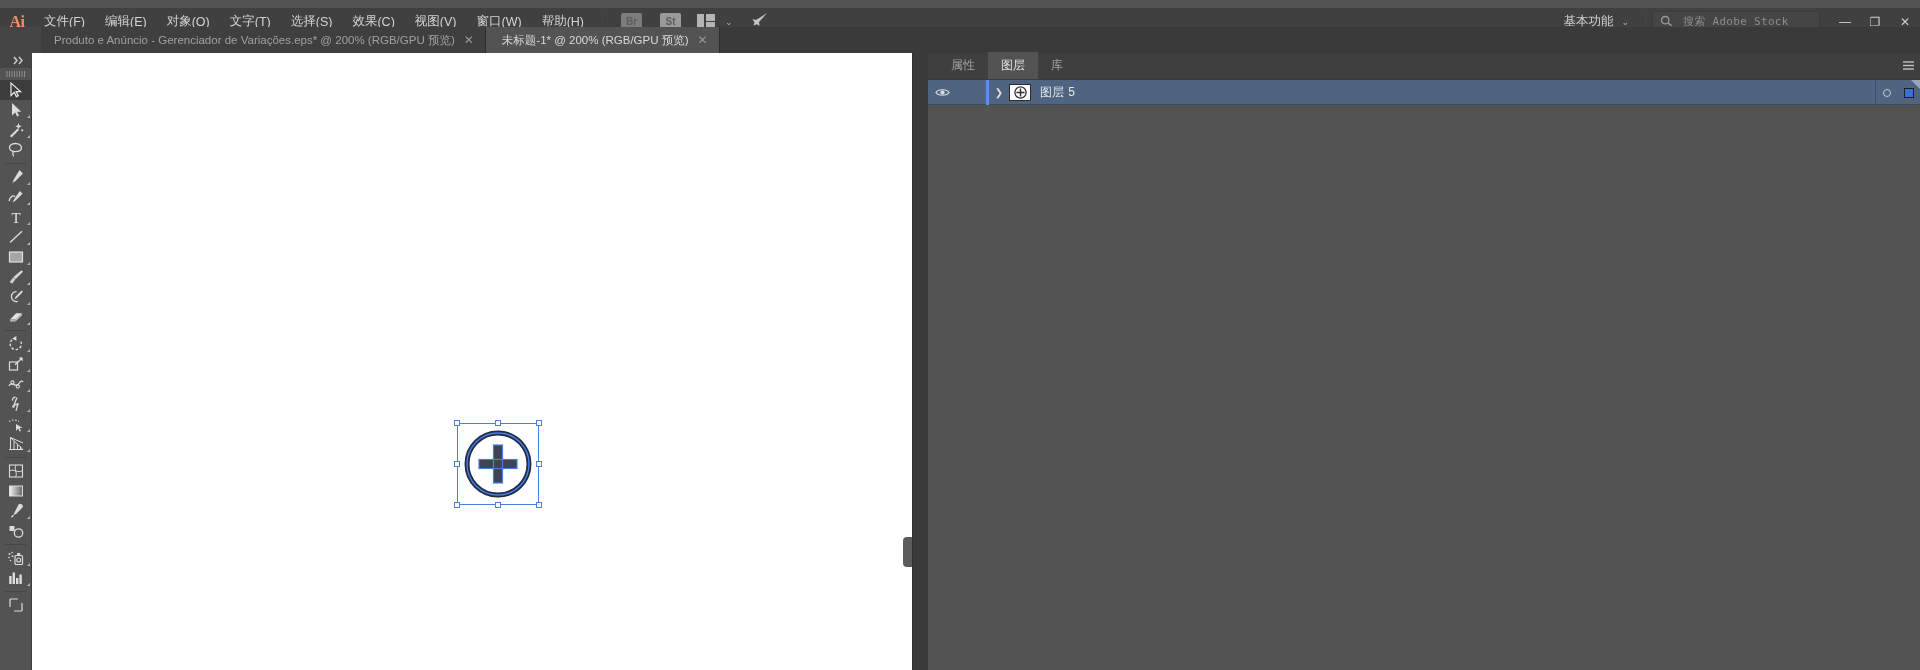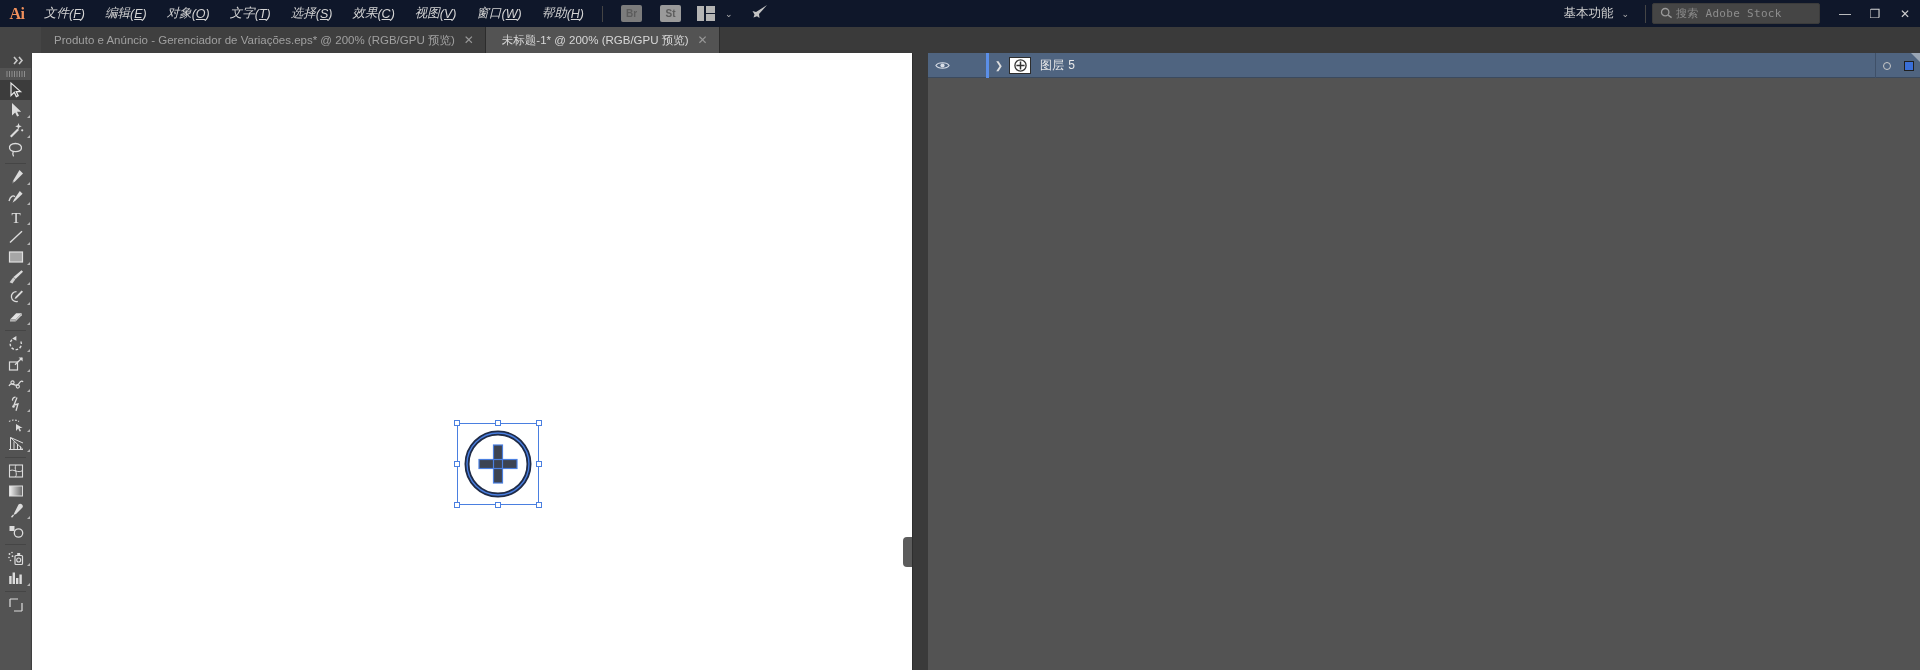--- a/index.html
+++ b/index.html
@@ -7,30 +7,30 @@
     width: 1920px; height: 670px;
     background: #535353;
     font-family: "Liberation Sans", "DejaVu Sans", sans-serif;
     overflow: hidden;
     -webkit-font-smoothing: antialiased;
   }
   .app { position: relative; width: 1920px; height: 670px; background: #535353; }
 
   
   .menubar {
-    position: absolute; left: 0; top: 0; width: 1920px; height: 27px;
-    background: #0f172a;
+    position: absolute; left: 0; top: 8px; width: 1920px; height: 27px;
+    background: #404040;
     display: flex; align-items: center;
   }
   .ai-logo {
     width: 34px; height: 27px; display: flex; align-items: center; justify-content: center;
     color: #f0905c; font-size: 16px; font-weight: bold; letter-spacing: -0.5px;
     font-family: "Liberation Serif", serif;
   }
-  .menu-items { display: flex; align-items: center; height: 27px; font-style: italic; }
+  .menu-items { display: flex; align-items: center; height: 27px; }
   .menu-item {
     color: #d4d4d4; font-size: 12.5px; padding: 0 10px; height: 27px;
     display: flex; align-items: center; white-space: nowrap; cursor: default;
   }
   .menu-item u { text-decoration: underline; }
 
   .mb-sep { width: 1px; height: 16px; background: #444; margin: 0 8px; }
 
   .quick-icons { display: flex; align-items: center; gap: 2px; margin-left: 10px; }
   .qi-box {
@@ -53,21 +53,21 @@
   .mb-right {
     margin-left: auto; display: flex; align-items: center; height: 27px;
   }
   .workspace-sel {
     display: flex; align-items: center; gap: 8px; color: #d0d0d0; font-size: 12.5px;
     padding: 0 10px; height: 21px; cursor: default; justify-content: center;
   }
   .ws-chev { font-size: 9px; color: #b0b0b0; }
   .mb-right .mb-sep2 { width: 1px; height: 18px; background: #454545; margin: 0 6px; }
   .stock-search {
-    display: flex; align-items: center; gap: 3px;
+    display: flex; align-items: center; gap: 10px;
     width: 168px; height: 21px; background: #454545; border: 1px solid #3b3b3b;
     border-radius: 2px; padding: 0 7px;
   }
   .stock-search .ph { color: #8d8d8d; font-size: 11px; font-family: "DejaVu Sans Mono", monospace; letter-spacing: 0.3px; }
   .wincontrols { display: flex; align-items: center; margin-left: 10px; }
   .wc {
     width: 30px; height: 27px; display: flex; align-items: center; justify-content: center;
     color: #cfcfcf; font-size: 12px; cursor: default;
   }
 
@@ -500,20 +500,42 @@
     <div class="handle" style="left:422px; top:408px;"></div>
     <div class="handle" style="left:504px; top:408px;"></div>
     <div class="handle" style="left:422px; top:449px;"></div>
     <div class="handle" style="left:463px; top:449px;"></div>
     <div class="handle" style="left:504px; top:449px;"></div>
     <div class="collapse-handle"></div>
   </div>
   <div class="canvas-rt-strip"></div>
 
   <div class="rightpanel">
+    <div class="panel-tabrow">
+      <div class="ptab-pad"></div>
+      <div class="ptab">
+        <span>属性</span>
+      </div>
+      <div class="ptab active">
+        <span>图层</span>
+      </div>
+      <div class="ptab">
+        <span>库</span>
+      </div>
+      <div class="ptab-spacer"></div>
+      <div class="panel-menu">
+        <svg width="13" height="11" viewBox="0 0 13 11" aria-hidden="true">
+          <g stroke="#c2c2c2" stroke-width="1.4">
+            <line x1="1" y1="2" x2="12" y2="2"></line>
+            <line x1="1" y1="5.5" x2="12" y2="5.5"></line>
+            <line x1="1" y1="9" x2="12" y2="9"></line>
+          </g>
+        </svg>
+      </div>
+    </div>
 
     <div class="panel-body">
       <div class="layer-row">
         <div class="lr-eye">
           <svg width="15" height="11" viewBox="0 0 15 11" aria-hidden="true">
             <path d="M0.9 5.5 C3 1.8 12 1.8 14.1 5.5 C12 9.2 3 9.2 0.9 5.5 Z" fill="none" stroke="#d8dde6" stroke-width="1.1"></path>
             <circle cx="7.5" cy="5.5" r="2.1" fill="#d8dde6"></circle>
           </svg>
         </div>
         <div class="lr-lockcol"></div>

